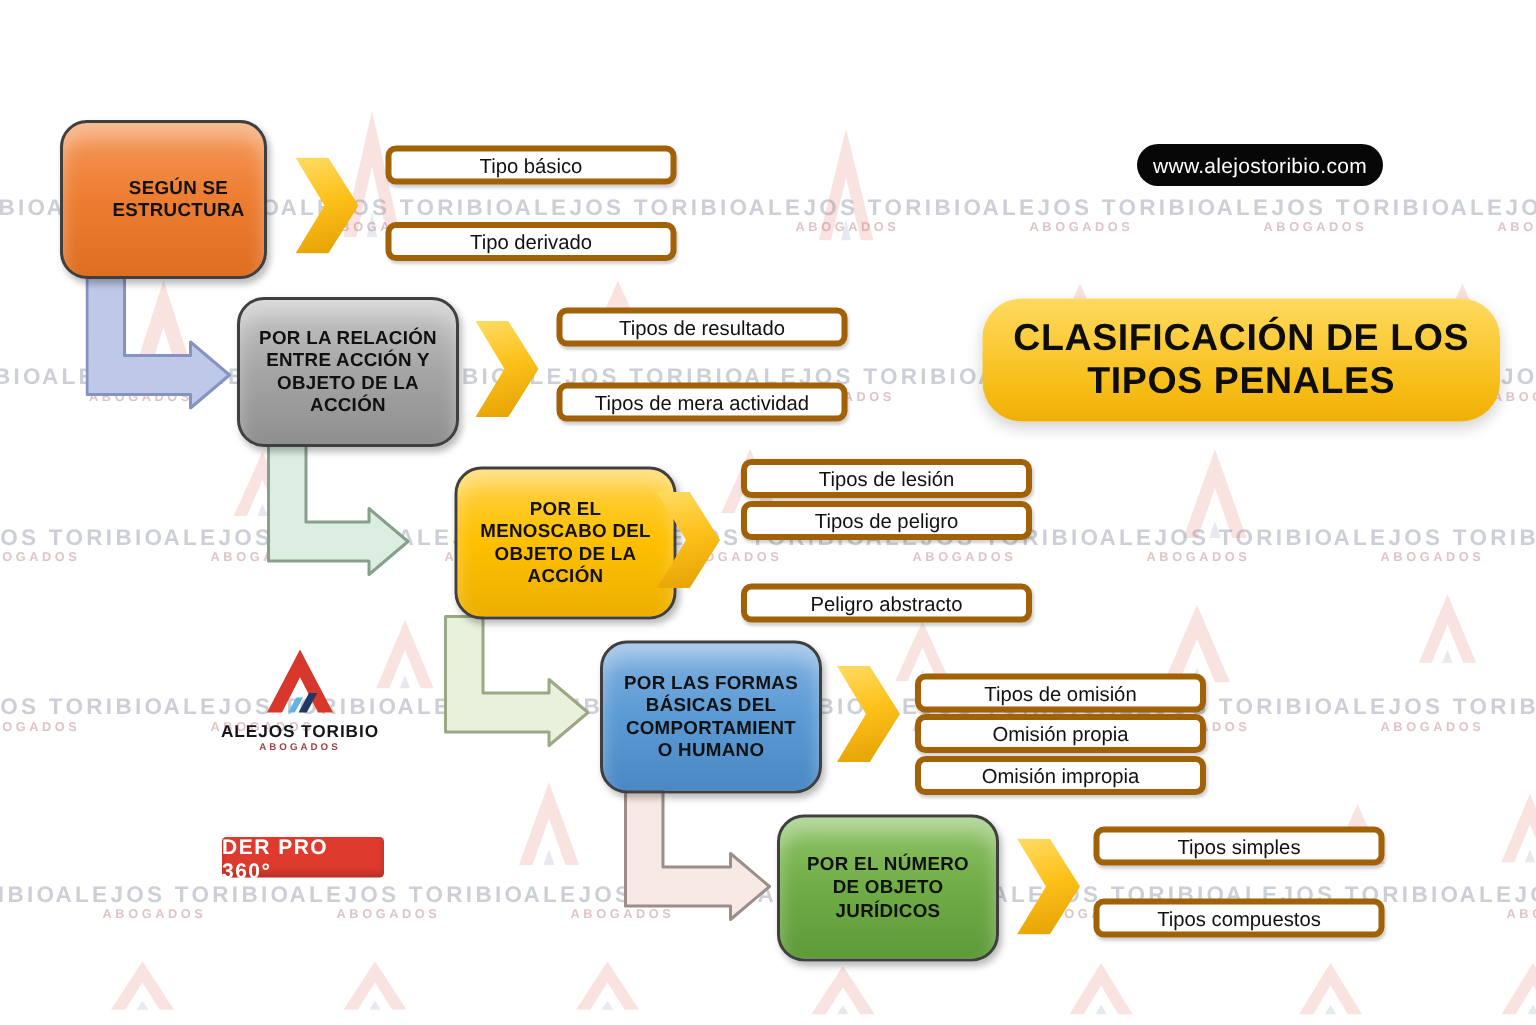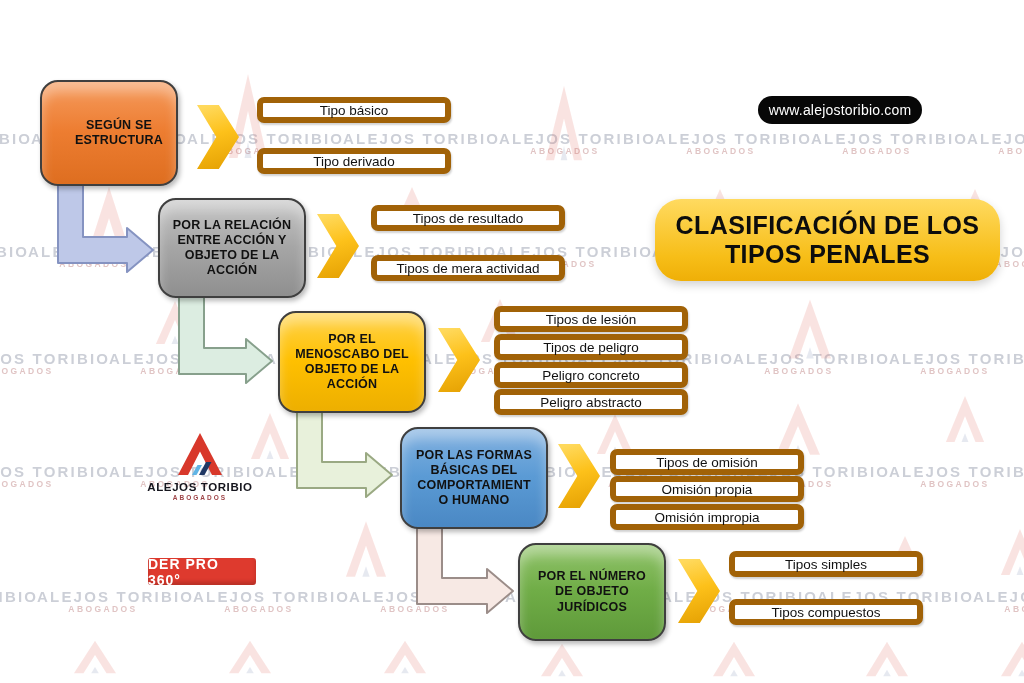--- a/index.html
+++ b/index.html
@@ -16,40 +16,40 @@
   
   .main-box{
     position:absolute;border:2px solid #3f3f3f;border-radius:18px;
     display:flex;align-items:center;justify-content:center;text-align:center;
     font-weight:bold;font-size:12.5px;line-height:1.22;color:#111;
     white-space:pre-line;box-shadow:2px 3px 5px rgba(0,0,0,.28), inset 0 10px 12px rgba(255,255,255,.35);
     padding:4px;box-sizing:border-box;letter-spacing:.2px;
   }
   .bg-orange{background:linear-gradient(180deg,#F59B5E 0%,#ED7D31 48%,#DE6E20 100%);}
   .bg-gray  {background:linear-gradient(180deg,#C6C6C6 0%,#A6A6A6 48%,#8F8F8F 100%);}
-  .bg-yellow{background:linear-gradient(180deg,#FFD34D 0%,#FFC000 48%,#EDAF00 100%);}
+  .bg-yellow{background:linear-gradient(180deg,#FFD34D 0%,#FFC000 48%,#EDAF00 100%);margin-left:25px;}
   .bg-blue  {background:linear-gradient(180deg,#82B1E0 0%,#5B9BD5 48%,#4A88C4 100%);}
   .bg-green {background:linear-gradient(180deg,#92C46C 0%,#70AD47 48%,#5F9A3A 100%);}
   #g1{left:40px;top:80px;width:138px;height:106px;padding-left:24px;}
   #g2{left:158px;top:198px;width:148px;height:100px;}
   #g3{left:278px;top:311px;width:148px;height:102px;}
   #g4{left:400px;top:427px;width:148px;height:102px;}
   #g5{left:518px;top:543px;width:148px;height:98px;}
   
   .chevron{
     position:absolute;width:42px;height:64px;
     background:linear-gradient(165deg,#FFD95C 5%,#FDC11A 45%,#E8A506 90%);
     clip-path:polygon(0 0,52% 0,100% 50%,52% 100%,0 100%,46% 50%);
     filter:drop-shadow(1px 2px 2px rgba(0,0,0,.25));
   }
   #c1{left:197px;top:105px;} #c2{left:317px;top:214px;} #c3{left:438px;top:328px;}
   #c4{left:558px;top:444px;} #c5{left:678px;top:559px;}
   
   .leaf{
-    position:absolute;width:194px;height:26px;background:#fff;border:6px solid #a16207;
+    position:absolute;width:194px;height:26px;background:#fff;border:4px solid #a16207;
     border-radius:7px;display:flex;align-items:center;justify-content:center;
     font-size:13.5px;color:#111;box-sizing:border-box;box-shadow:1px 2px 2px rgba(0,0,0,.18);
   }
   
   .elbow{position:absolute;}
   
   #title-box{
     position:absolute;left:655px;top:199px;width:345px;height:82px;border-radius:26px;
     background:linear-gradient(180deg,#FFDA60 0%,#F7BE18 70%,#EFAF07 100%);
     display:flex;align-items:center;justify-content:center;text-align:center;
@@ -364,21 +364,20 @@
   <div id="c5" class="chevron"></div>
 
   <div class="leaf" style="left:257px;top:97px">Tipo básico</div>
   <div class="leaf" style="left:257px;top:148px">Tipo derivado</div>
 
   <div class="leaf" style="left:371px;top:205px">Tipos de resultado</div>
   <div class="leaf" style="left:371px;top:255px">Tipos de mera actividad</div>
 
   <div class="leaf" style="left:494px;top:306px">Tipos de lesión</div>
   <div class="leaf" style="left:494px;top:334px">Tipos de peligro</div>
-  <div class="leaf" style="left:494px;top:362px">Peligro concreto</div>
   <div class="leaf" style="left:494px;top:389px">Peligro abstracto</div>
 
   <div class="leaf" style="left:610px;top:449px">Tipos de omisión</div>
   <div class="leaf" style="left:610px;top:476px">Omisión propia</div>
   <div class="leaf" style="left:610px;top:504px">Omisión impropia</div>
 
   <div class="leaf" style="left:729px;top:551px">Tipos simples</div>
   <div class="leaf" style="left:729px;top:599px">Tipos compuestos</div>
 
   <div id="title-box">CLASIFICACIÓN DE LOS

